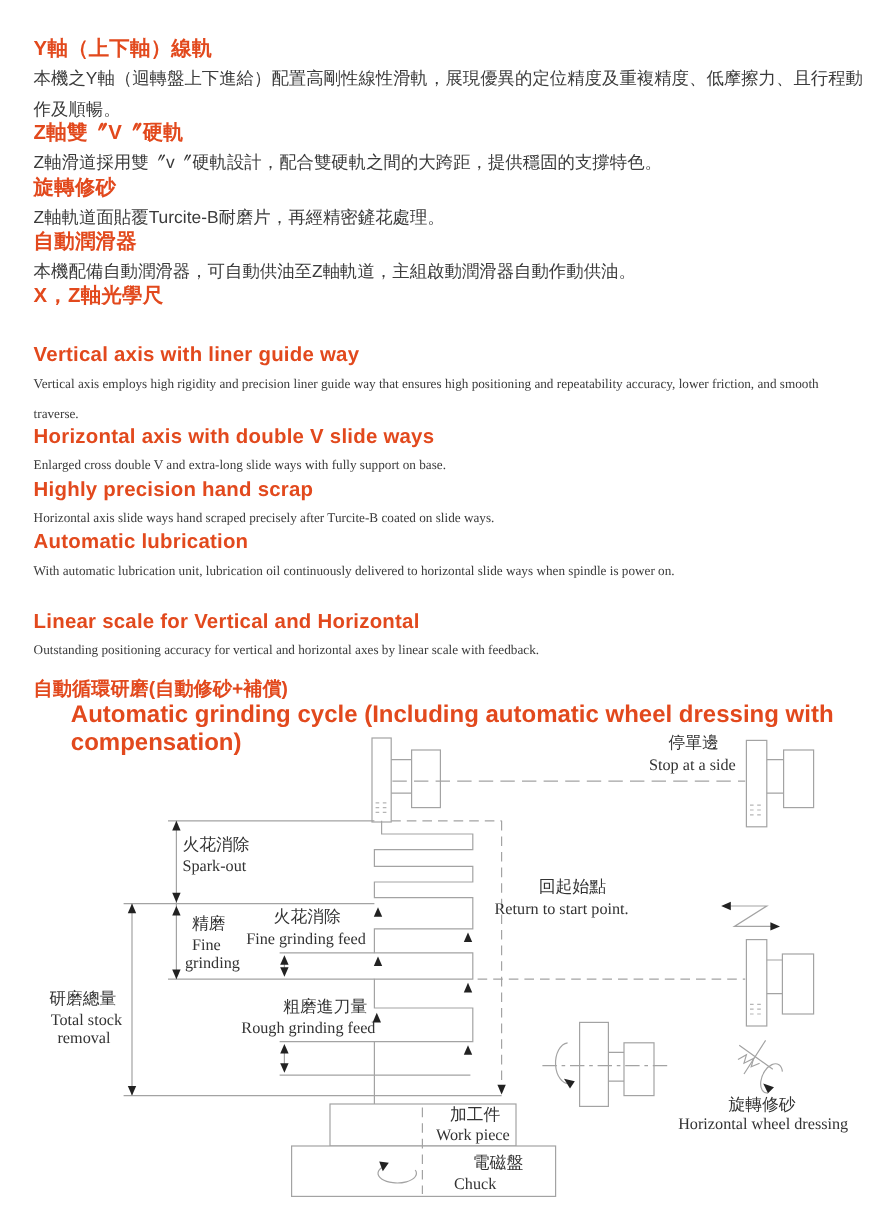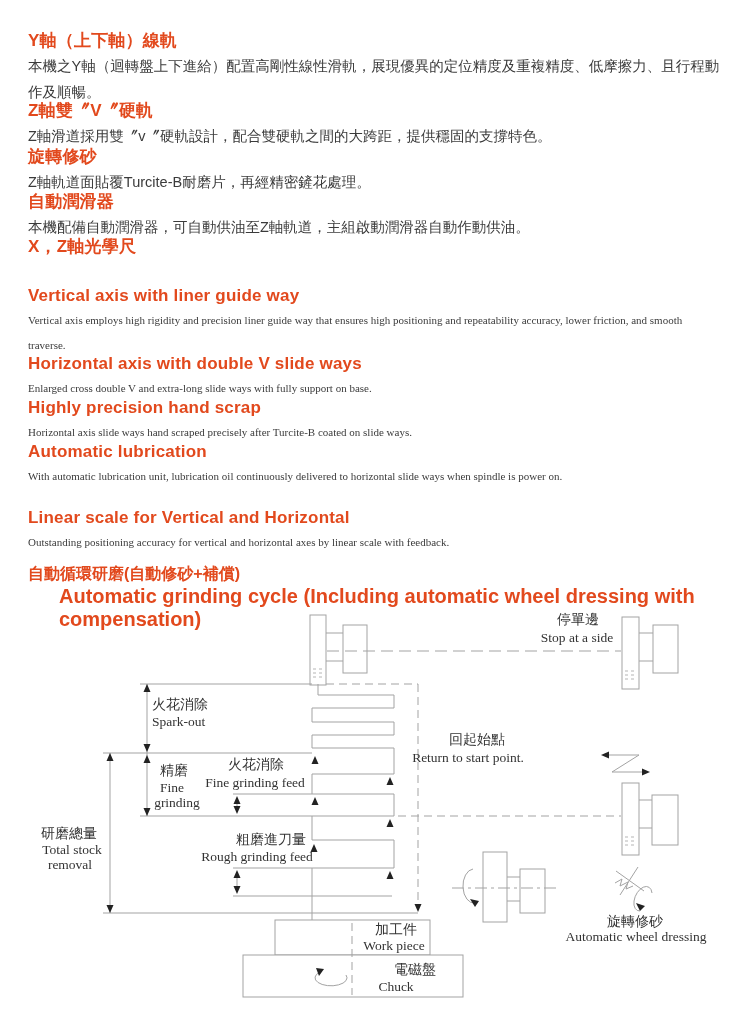--- a/index.html
+++ b/index.html
@@ -189,14 +189,14 @@
   <div class="dlabel zh c" style="left:69px;top:221px">研磨總量</div>
   <div class="dlabel c" style="left:72px;top:237px">Total stock</div>
   <div class="dlabel c" style="left:70px;top:252px">removal</div>
   <div class="dlabel zh c" style="left:271px;top:227px">粗磨進刀量</div>
   <div class="dlabel c" style="left:257px;top:244px">Rough grinding feed</div>
   <div class="dlabel zh c" style="left:396px;top:317px">加工件</div>
   <div class="dlabel c" style="left:394px;top:333px">Work piece</div>
   <div class="dlabel zh c" style="left:415px;top:357px">電磁盤</div>
   <div class="dlabel c" style="left:396px;top:374px">Chuck</div>
   <div class="dlabel zh c" style="left:635px;top:309px">旋轉修砂</div>
-  <div class="dlabel c" style="left:636px;top:324px">Automatic wheel dressing</div>
+  <div class="dlabel c" style="left:636px;top:324px">Horizontal wheel dressing</div>
 </div>
 
 </body></html>

